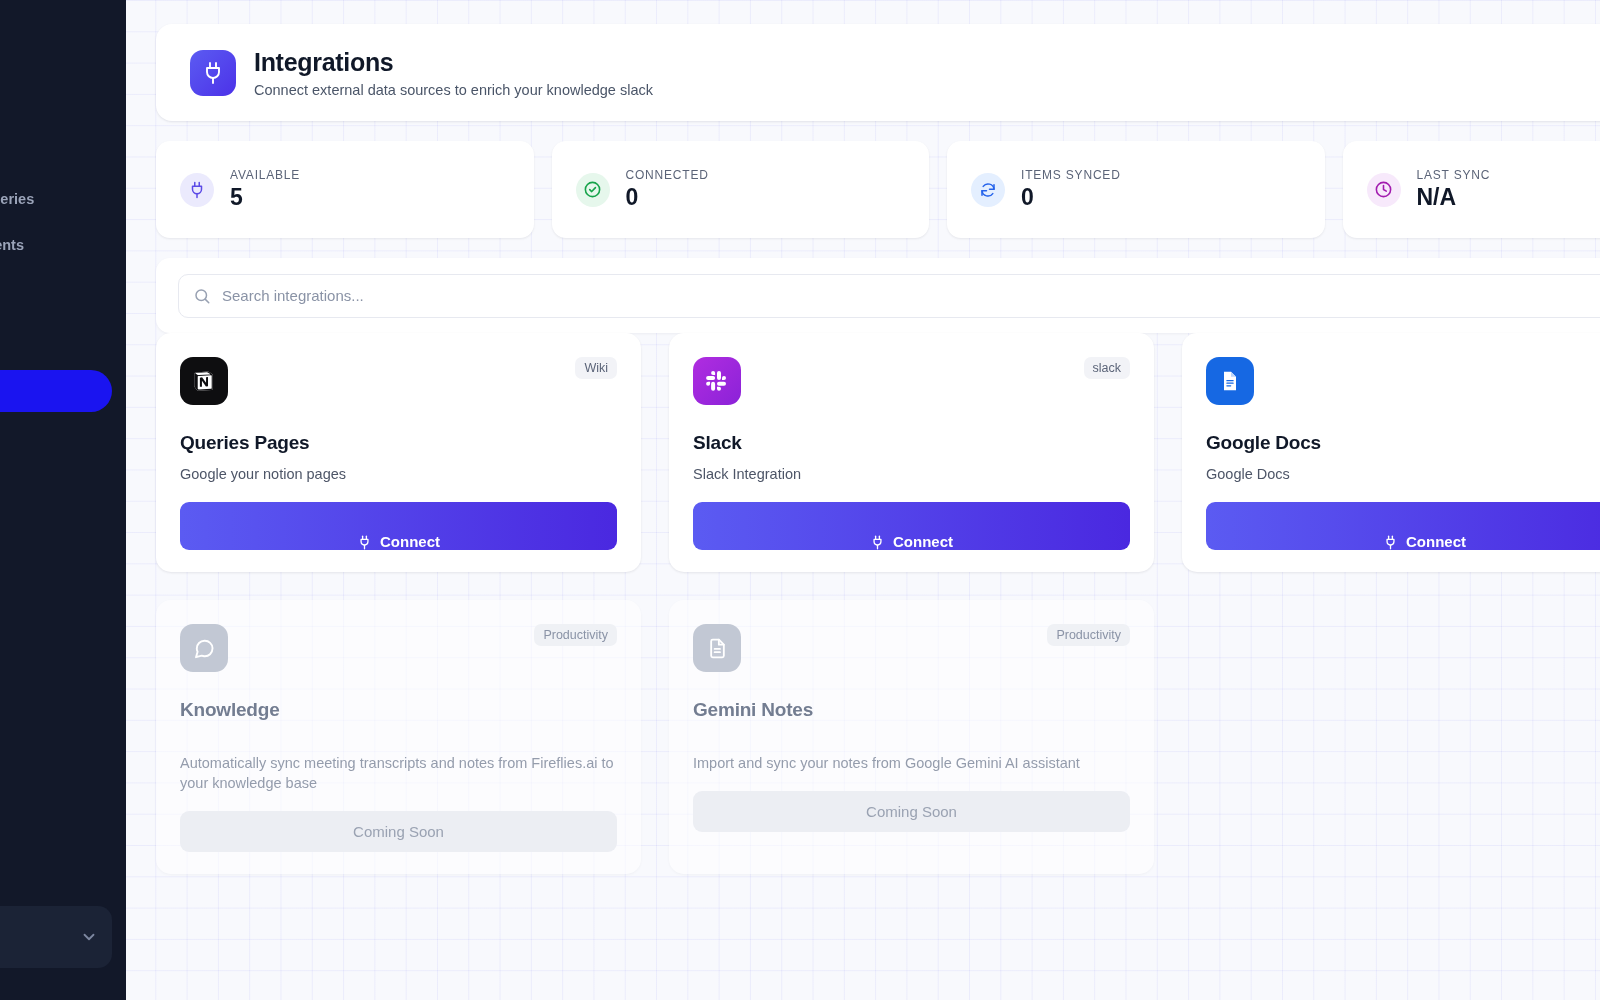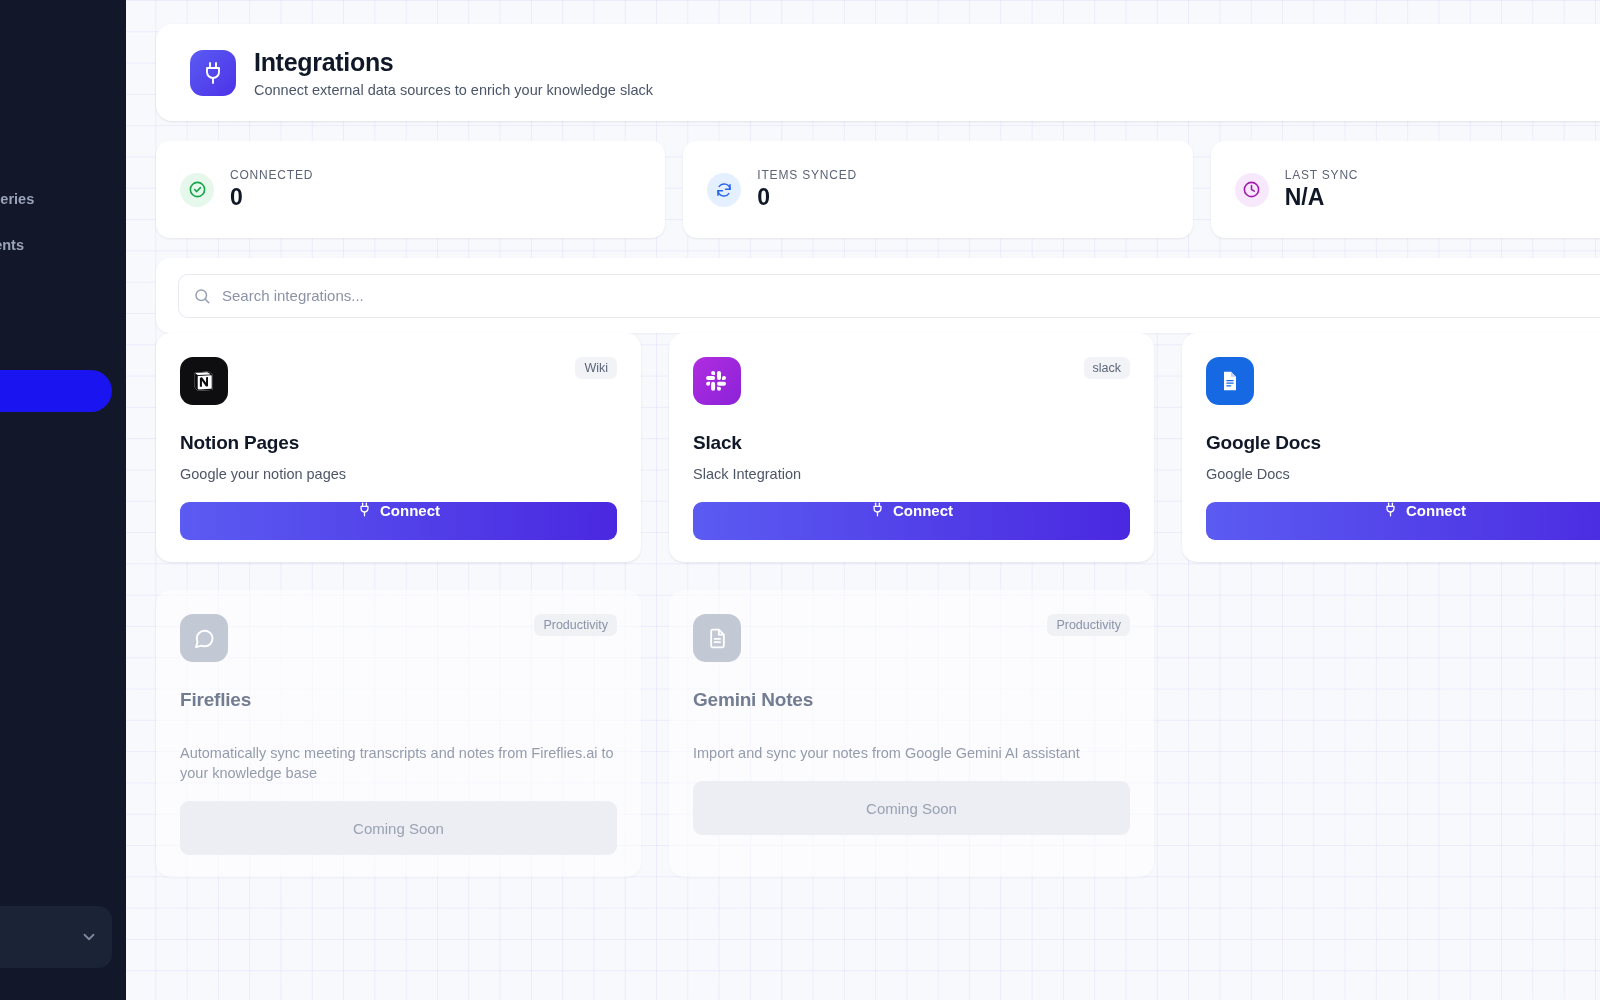--- a/index.html
+++ b/index.html
@@ -236,35 +236,35 @@
     letter-spacing: -0.2px;
   }
   .int-card.soon .card-name { color: #737d91; }
   .card-desc {
     font-size: 14.5px; color: #4d5567;
     margin-top: 10px; line-height: 1.38;
   }
   .int-card.soon .card-desc { color: #949cac; margin-top: 32px; }
 
   .connect-btn {
-    display: flex; align-items: flex-start; justify-content: center;
+    display: flex; align-items: flex-end; justify-content: center;
     gap: 8px;
-    height: 38px;
+    height: 48px;
     border-radius: 9px;
     margin-top: 18px;
     background: linear-gradient(90deg,#5b5bf2 0%,#4a28e0 100%);
     color: #ffffff;
     font-size: 15px; font-weight: 700;
     border: 0; width: 100%;
     font-family: "Liberation Sans", sans-serif;
     cursor: pointer;
   }
   .soon-btn {
     display: flex; align-items: center; justify-content: center;
-    height: 54px;
+    height: 41px;
     border-radius: 9px;
     margin-top: 18px;
     background: #eceef3;
     color: #9aa2b2;
     font-size: 15px; font-weight: 400;
     border: 0; width: 100%;
     font-family: "Liberation Sans", sans-serif;
   }
 </style>
 </head>
@@ -334,20 +334,34 @@
         </svg>
       </div>
       <div>
         <div class="page-title">Integrations</div>
         <div class="page-sub">Connect external data sources to enrich your knowledge slack</div>
       </div>
     </section>
 
     <section class="stats-row">
 
+      <div class="stat-card">
+        <div class="stat-icon" style="background:#ebeafd;color:#5b4ae6">
+          <svg width="18" height="18" viewBox="0 0 24 24" fill="none" stroke="currentColor" stroke-width="2" stroke-linecap="round" stroke-linejoin="round">
+            <path d="M9 2v5"></path>
+              <path d="M15 2v5"></path>
+              <path d="M6 7h12v4a6 6 0 0 1-12 0V7z"></path>
+              <path d="M12 17v5"></path>
+          </svg>
+        </div>
+        <div>
+          <div class="stat-label">AVAILABLE</div>
+          <div class="stat-value">5</div>
+        </div>
+      </div>
 
       <div class="stat-card">
         <div class="stat-icon" style="background:#e6f7ec;color:#16a34a">
           <svg width="19" height="19" viewBox="0 0 24 24" fill="none" stroke="currentColor" stroke-width="2" stroke-linecap="round" stroke-linejoin="round">
             <circle cx="12" cy="12" r="9"></circle>
               <polyline points="8.5 12.2 11 14.6 15.7 9.6"></polyline>
           </svg>
         </div>
         <div>
           <div class="stat-label">CONNECTED</div>
@@ -400,21 +414,21 @@
 
       <article class="int-card">
         <div class="card-icon icon-notion">
           <svg width="26" height="26" viewBox="0 0 24 24" fill="none">
             <path d="M4.6 4.1 14.9 3.3c1.2-.1 1.6.1 2.3.7l2.2 1.6c.5.4.7.5.7 1v12.1c0 .9-.3 1.4-1.4 1.5l-11.5.7c-.9 0-1.3-.1-1.8-.7l-1.7-2.2c-.5-.7-.7-1.2-.7-1.8V5.5c0-.7.3-1.3 1.6-1.4z" fill="#fff"></path>
             <path d="M14.9 3.3 4.6 4.1C3.3 4.2 3 4.8 3 5.5v10.7c0 .6.2 1.1.7 1.8l1.7 2.2c.5.6.9.7 1.8.7l11.5-.7c1.1-.1 1.4-.6 1.4-1.5V6.6c0-.5-.2-.6-.7-1l-2.2-1.6c-.7-.6-1.1-.8-2.3-.7zM7.4 6.6c-1 0-1.3-.1-1.9-.6l-1.4-1.1c-.1-.1-.1-.3.3-.3l9.9-.7c.9-.1 1.3.2 1.6.5l1.7 1.2c.1.1.3.3 0 .3l-10.2.6zM6.2 19V8c0-.5.1-.7.6-.7l11.7-.7c.4 0 .6.2.6.6v11c0 .5-.1.9-.7.9l-11.2.7c-.6 0-.9-.2-1-.8z" fill="#0e0e10"></path>
             <path d="M8.2 8.9v8.4l1.9-.1v-5.4l3.7 5.2 1.9-.1V8.4l-1.8.1v5.2l-3.7-5.1-2 .3z" fill="#0e0e10"></path>
           </svg>
         </div>
         <span class="badge">Wiki</span>
-        <div class="card-name">Notion Pages</div>
+        <div class="card-name">Queries Pages</div>
         <div class="card-desc">Google your notion pages</div>
         <button class="connect-btn">
           <svg width="15" height="15" viewBox="0 0 24 24" fill="none" stroke="currentColor" stroke-width="2.1" stroke-linecap="round" stroke-linejoin="round">
             <path d="M9 2v5"></path>
               <path d="M15 2v5"></path>
               <path d="M6.5 7h11v3.5a5.5 5.5 0 0 1-11 0V7z"></path>
               <path d="M12 16.5V22"></path>
           </svg>
           <span>Connect</span>
         </button>
@@ -467,21 +481,21 @@
         </button>
       </article>
 
       <article class="int-card soon">
         <div class="card-icon icon-muted">
           <svg width="24" height="24" viewBox="0 0 24 24" fill="none" stroke="#ffffff" stroke-width="1.9" stroke-linecap="round" stroke-linejoin="round">
             <path d="M20.5 12.6a7.6 7.6 0 0 1-8.2 7.6c-.9 0-1.8-.2-2.6-.5L4 21.2l1.6-5.4a7.5 7.5 0 0 1-.8-3.4 7.6 7.6 0 0 1 7.6-7.6h.5a7.6 7.6 0 0 1 7.6 7.2v.6z"></path>
           </svg>
         </div>
         <span class="badge">Productivity</span>
-        <div class="card-name">Fireflies</div>
+        <div class="card-name">Knowledge</div>
         <div class="card-desc">Automatically sync meeting transcripts and notes from Fireflies.ai to your knowledge base</div>
         <button class="soon-btn" disabled="">
           <span>Coming Soon</span>
         </button>
       </article>
 
       <article class="int-card soon">
         <div class="card-icon icon-muted">
           <svg width="23" height="23" viewBox="0 0 24 24" fill="none" stroke="#ffffff" stroke-width="1.9" stroke-linecap="round" stroke-linejoin="round">
             <path d="M13.5 2.8H7a1.6 1.6 0 0 0-1.6 1.6v15.2A1.6 1.6 0 0 0 7 21.2h10a1.6 1.6 0 0 0 1.6-1.6V7.9l-5.1-5.1z"></path>

